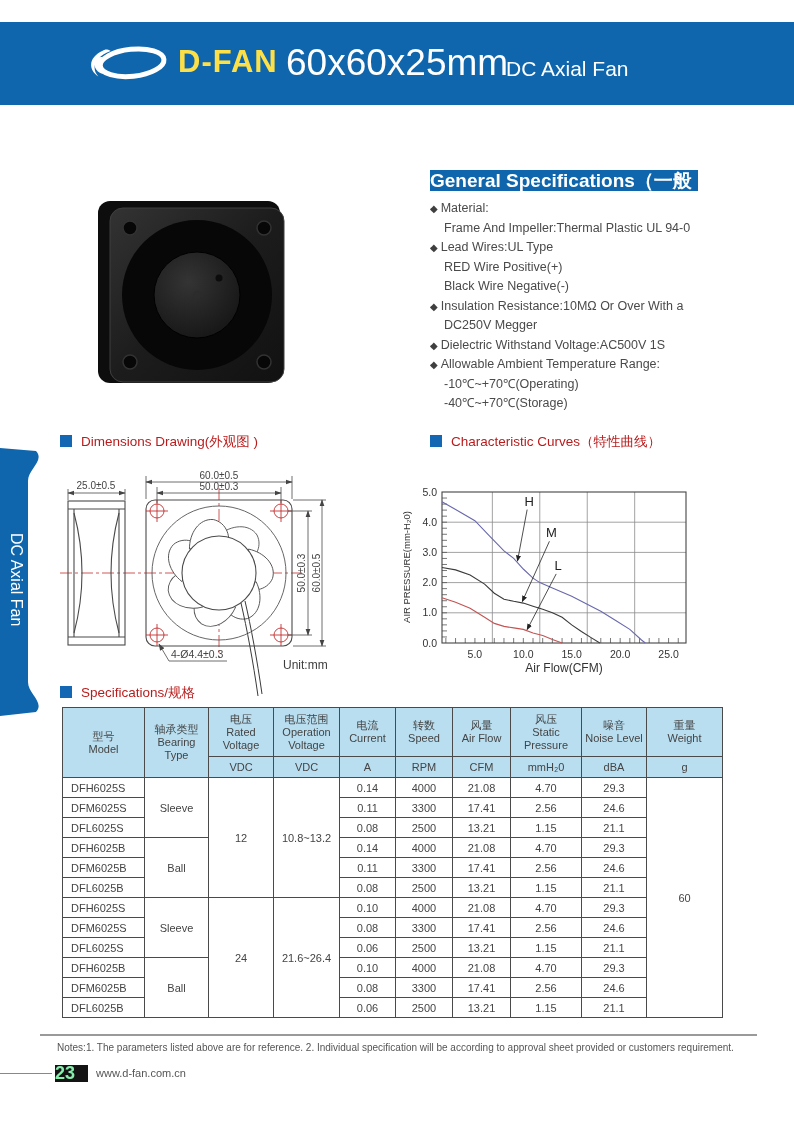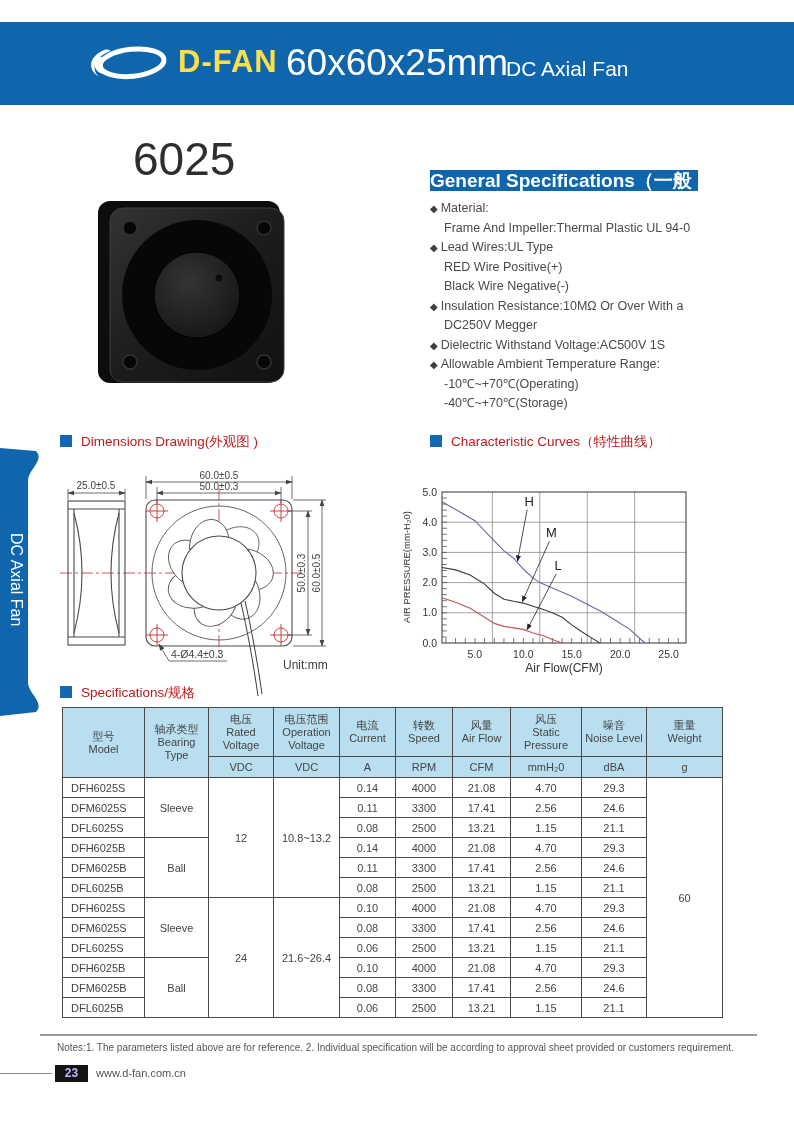--- a/index.html
+++ b/index.html
@@ -46,22 +46,22 @@
   .spec-table thead th{background:#b9def0;font-weight:normal;white-space:pre-line;text-align:center;line-height:13px;}
   .spec-table thead tr.names th{height:48px;}
   .spec-table thead tr.units th{height:20px;}
   .spec-table tbody td{height:19px;text-align:center;background:#fff;}
   .spec-table tbody td.model-cell{text-align:left;padding-left:8px;}
 
   
   .notes-rule{position:absolute;left:40px;top:1034px;width:717px;height:2px;background:#9a9a9a;}
   .notes{position:absolute;left:57px;top:1042px;width:720px;font-size:10px;color:#555;}
   .footer-line{position:absolute;left:0;top:1073px;width:52px;height:1px;background:#888;}
-  .page-num{position:absolute;left:55px;top:1065px;width:33px;height:17px;background:#141414;color:#c4b5fd;
-            font-size:12px;font-weight:bold;text-align:center;line-height:17px;}
+  .page-num{position:absolute;left:55px;top:1065px;width:33px;height:17px;background:#141414;color:#86efac;
+            font-size:18px;font-weight:bold;text-align:left;line-height:17px;}
   .website{position:absolute;left:96px;top:1067px;font-size:11px;color:#555;}
 </style>
 </head>
 <body>
 
 <div class="page">
 
   <div class="band">
     <div class="brand">
       <svg width="84" height="44" viewBox="0 0 84 44">
@@ -77,21 +77,20 @@
     <div class="band-sub">DC Axial Fan</div>
   </div>
 
   <div class="side-tab">
     <svg width="46" height="268" viewBox="0 0 46 268">
       <path d="M0,0 L36,3 C45,13 28,21 28,33 L28,234 C28,246 45,254 36,264 L0,268 Z" fill="#0f66ad"></path>
       <text transform="translate(11,85) rotate(90)" font-size="16" fill="#ffffff">DC Axial Fan</text>
     </svg>
   </div>
 
-  <div class="product-code">6025</div>
 
   <div class="abs" style="left:92px;top:198px;">
     <svg width="215" height="198" viewBox="0 0 215 198">
       <defs>
         <linearGradient id="frameG" x1="0" y1="0" x2="1" y2="1">
           <stop offset="0" stop-color="#333333"></stop>
             <stop offset="0.5" stop-color="#1c1c1c"></stop>
             <stop offset="1" stop-color="#111111"></stop>
         </linearGradient>
         <radialGradient id="hubG" cx="0.4" cy="0.35" r="0.8">

